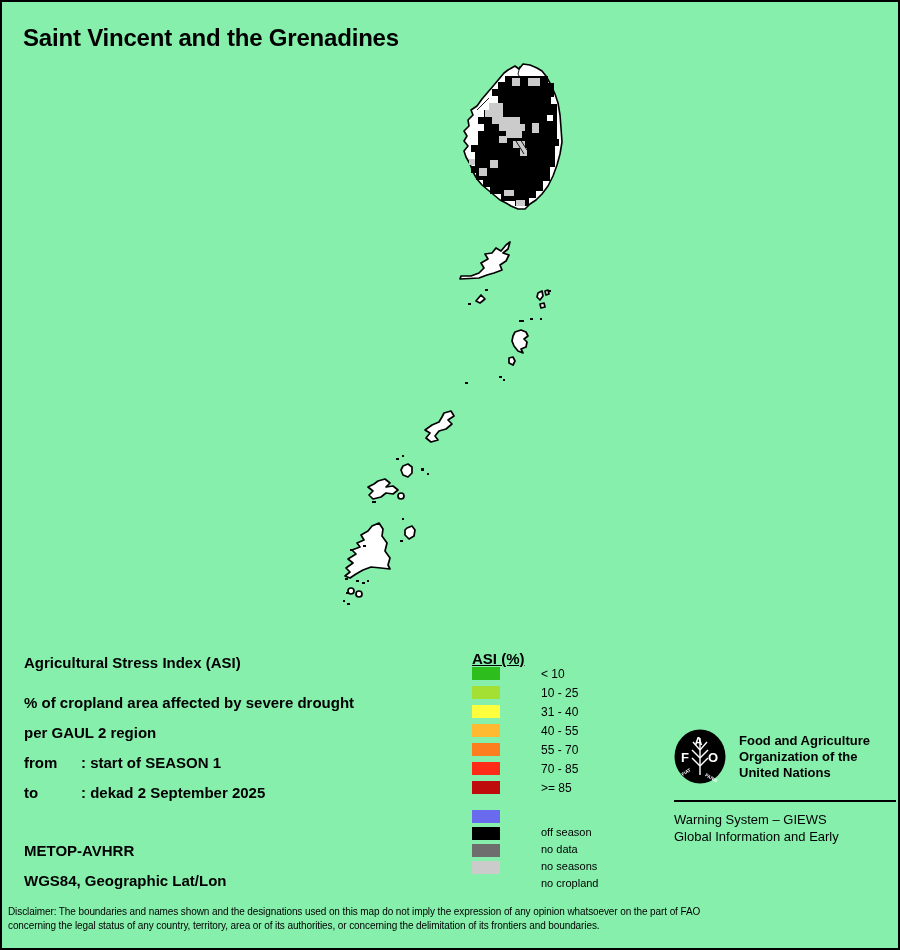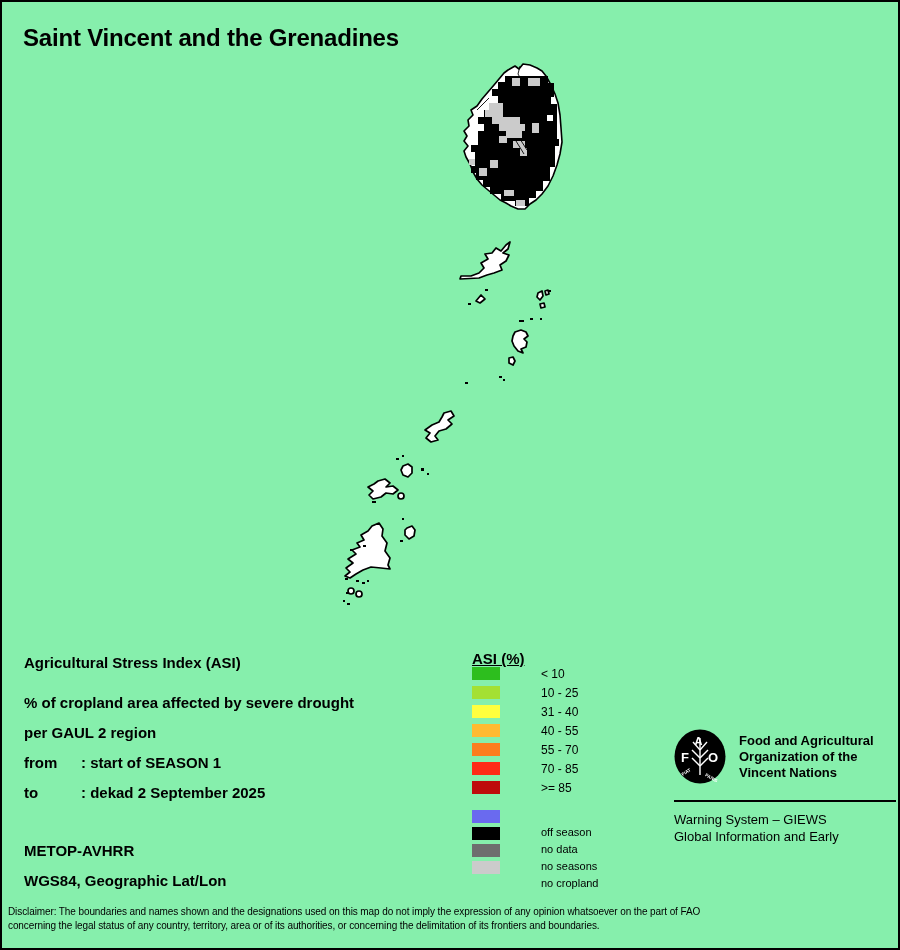--- a/index.html
+++ b/index.html
@@ -226,23 +226,23 @@
           <path d="M 26,37 L 18,29"></path>
           <path d="M 26,37 L 34,29"></path>
         </g>
         <text x="7" y="33" fill="#FFFFFF" font-size="13" font-weight="bold" font-family="Liberation Sans, sans-serif">F</text>
         <text x="20.5" y="16" fill="#FFFFFF" font-size="11" font-weight="bold" font-family="Liberation Sans, sans-serif">A</text>
         <text x="34" y="33" fill="#FFFFFF" font-size="13" font-weight="bold" font-family="Liberation Sans, sans-serif">O</text>
         <text x="8" y="46" fill="#FFFFFF" font-size="4.5" font-weight="bold" font-family="Liberation Sans, sans-serif" transform="rotate(-32 10 45)">FIAT</text>
         <text x="31" y="48" fill="#FFFFFF" font-size="4.5" font-weight="bold" font-family="Liberation Sans, sans-serif" transform="rotate(30 33 47)">PANIS</text>
       </svg>
       <div class="fao-name">
-        <div>Food and Agricultural</div>
+        <div>Food and Agriculture</div>
         <div>Organization of the</div>
-        <div>Vincent Nations</div>
+        <div>United Nations</div>
       </div>
     </div>
     <div class="brand-rule"></div>
     <div class="giews">
       <div>Warning System – GIEWS</div>
       <div>Global Information and Early</div>
     </div>
   </div>
 
   <div class="disclaimer">

